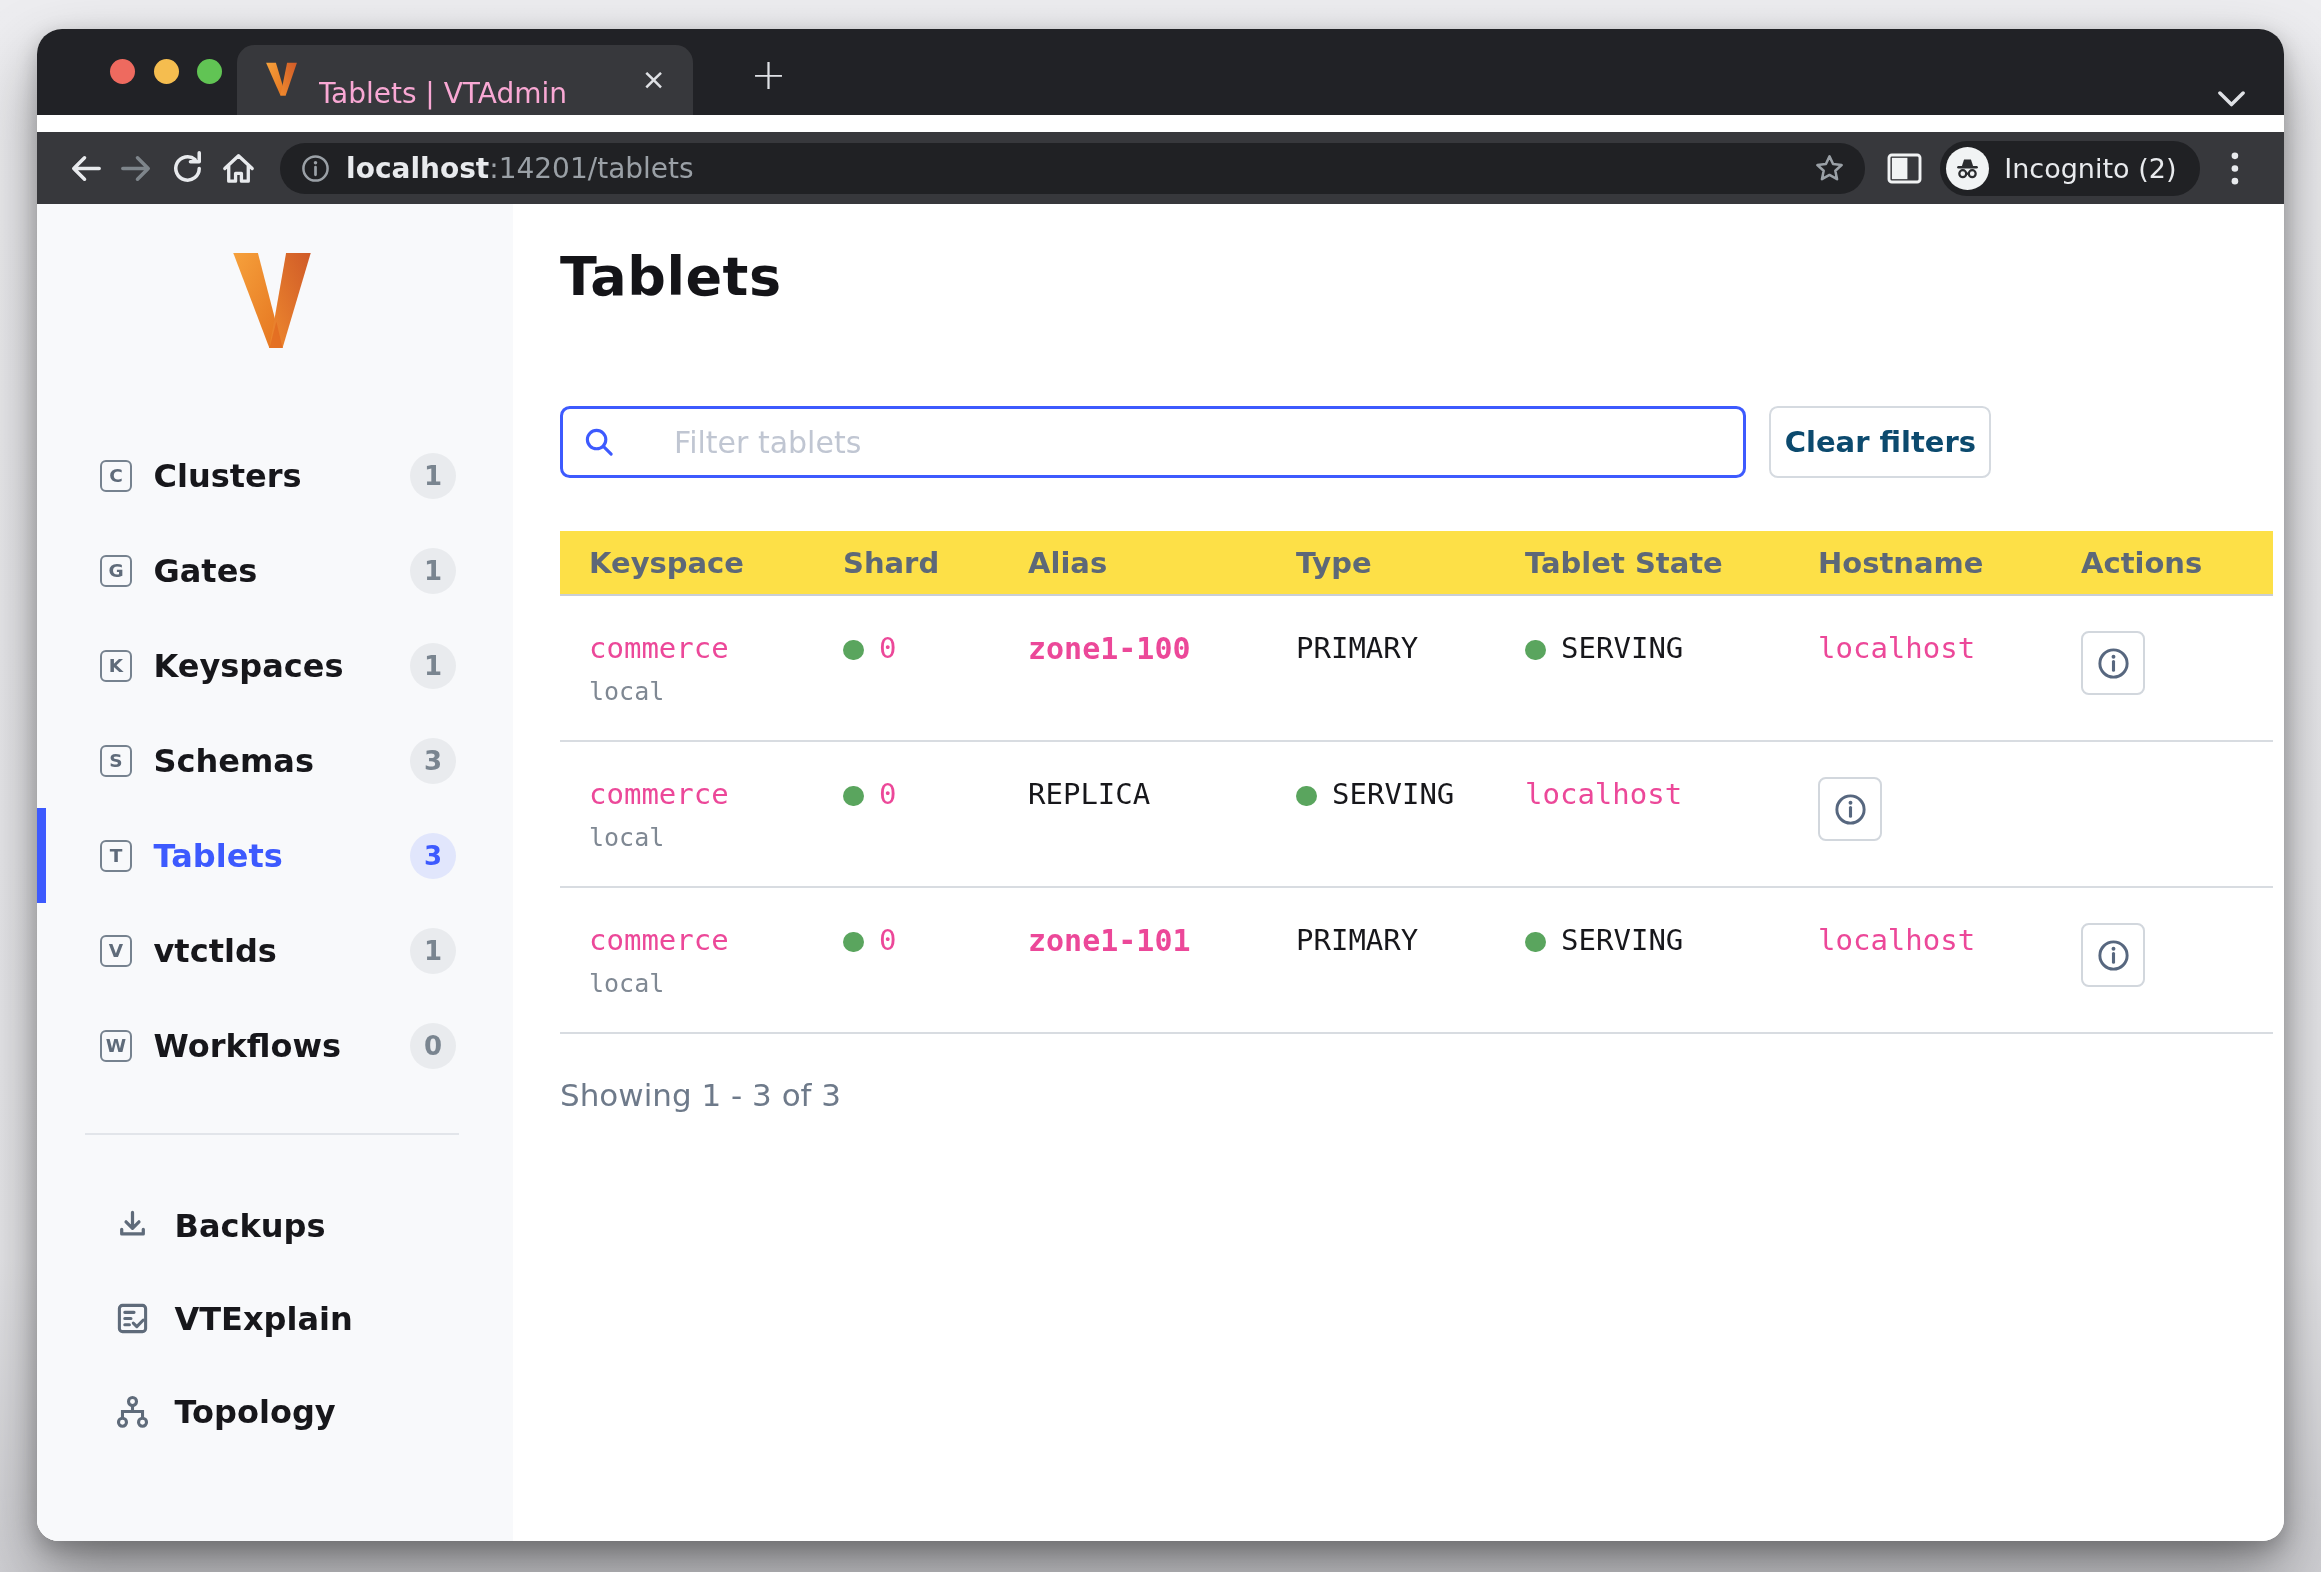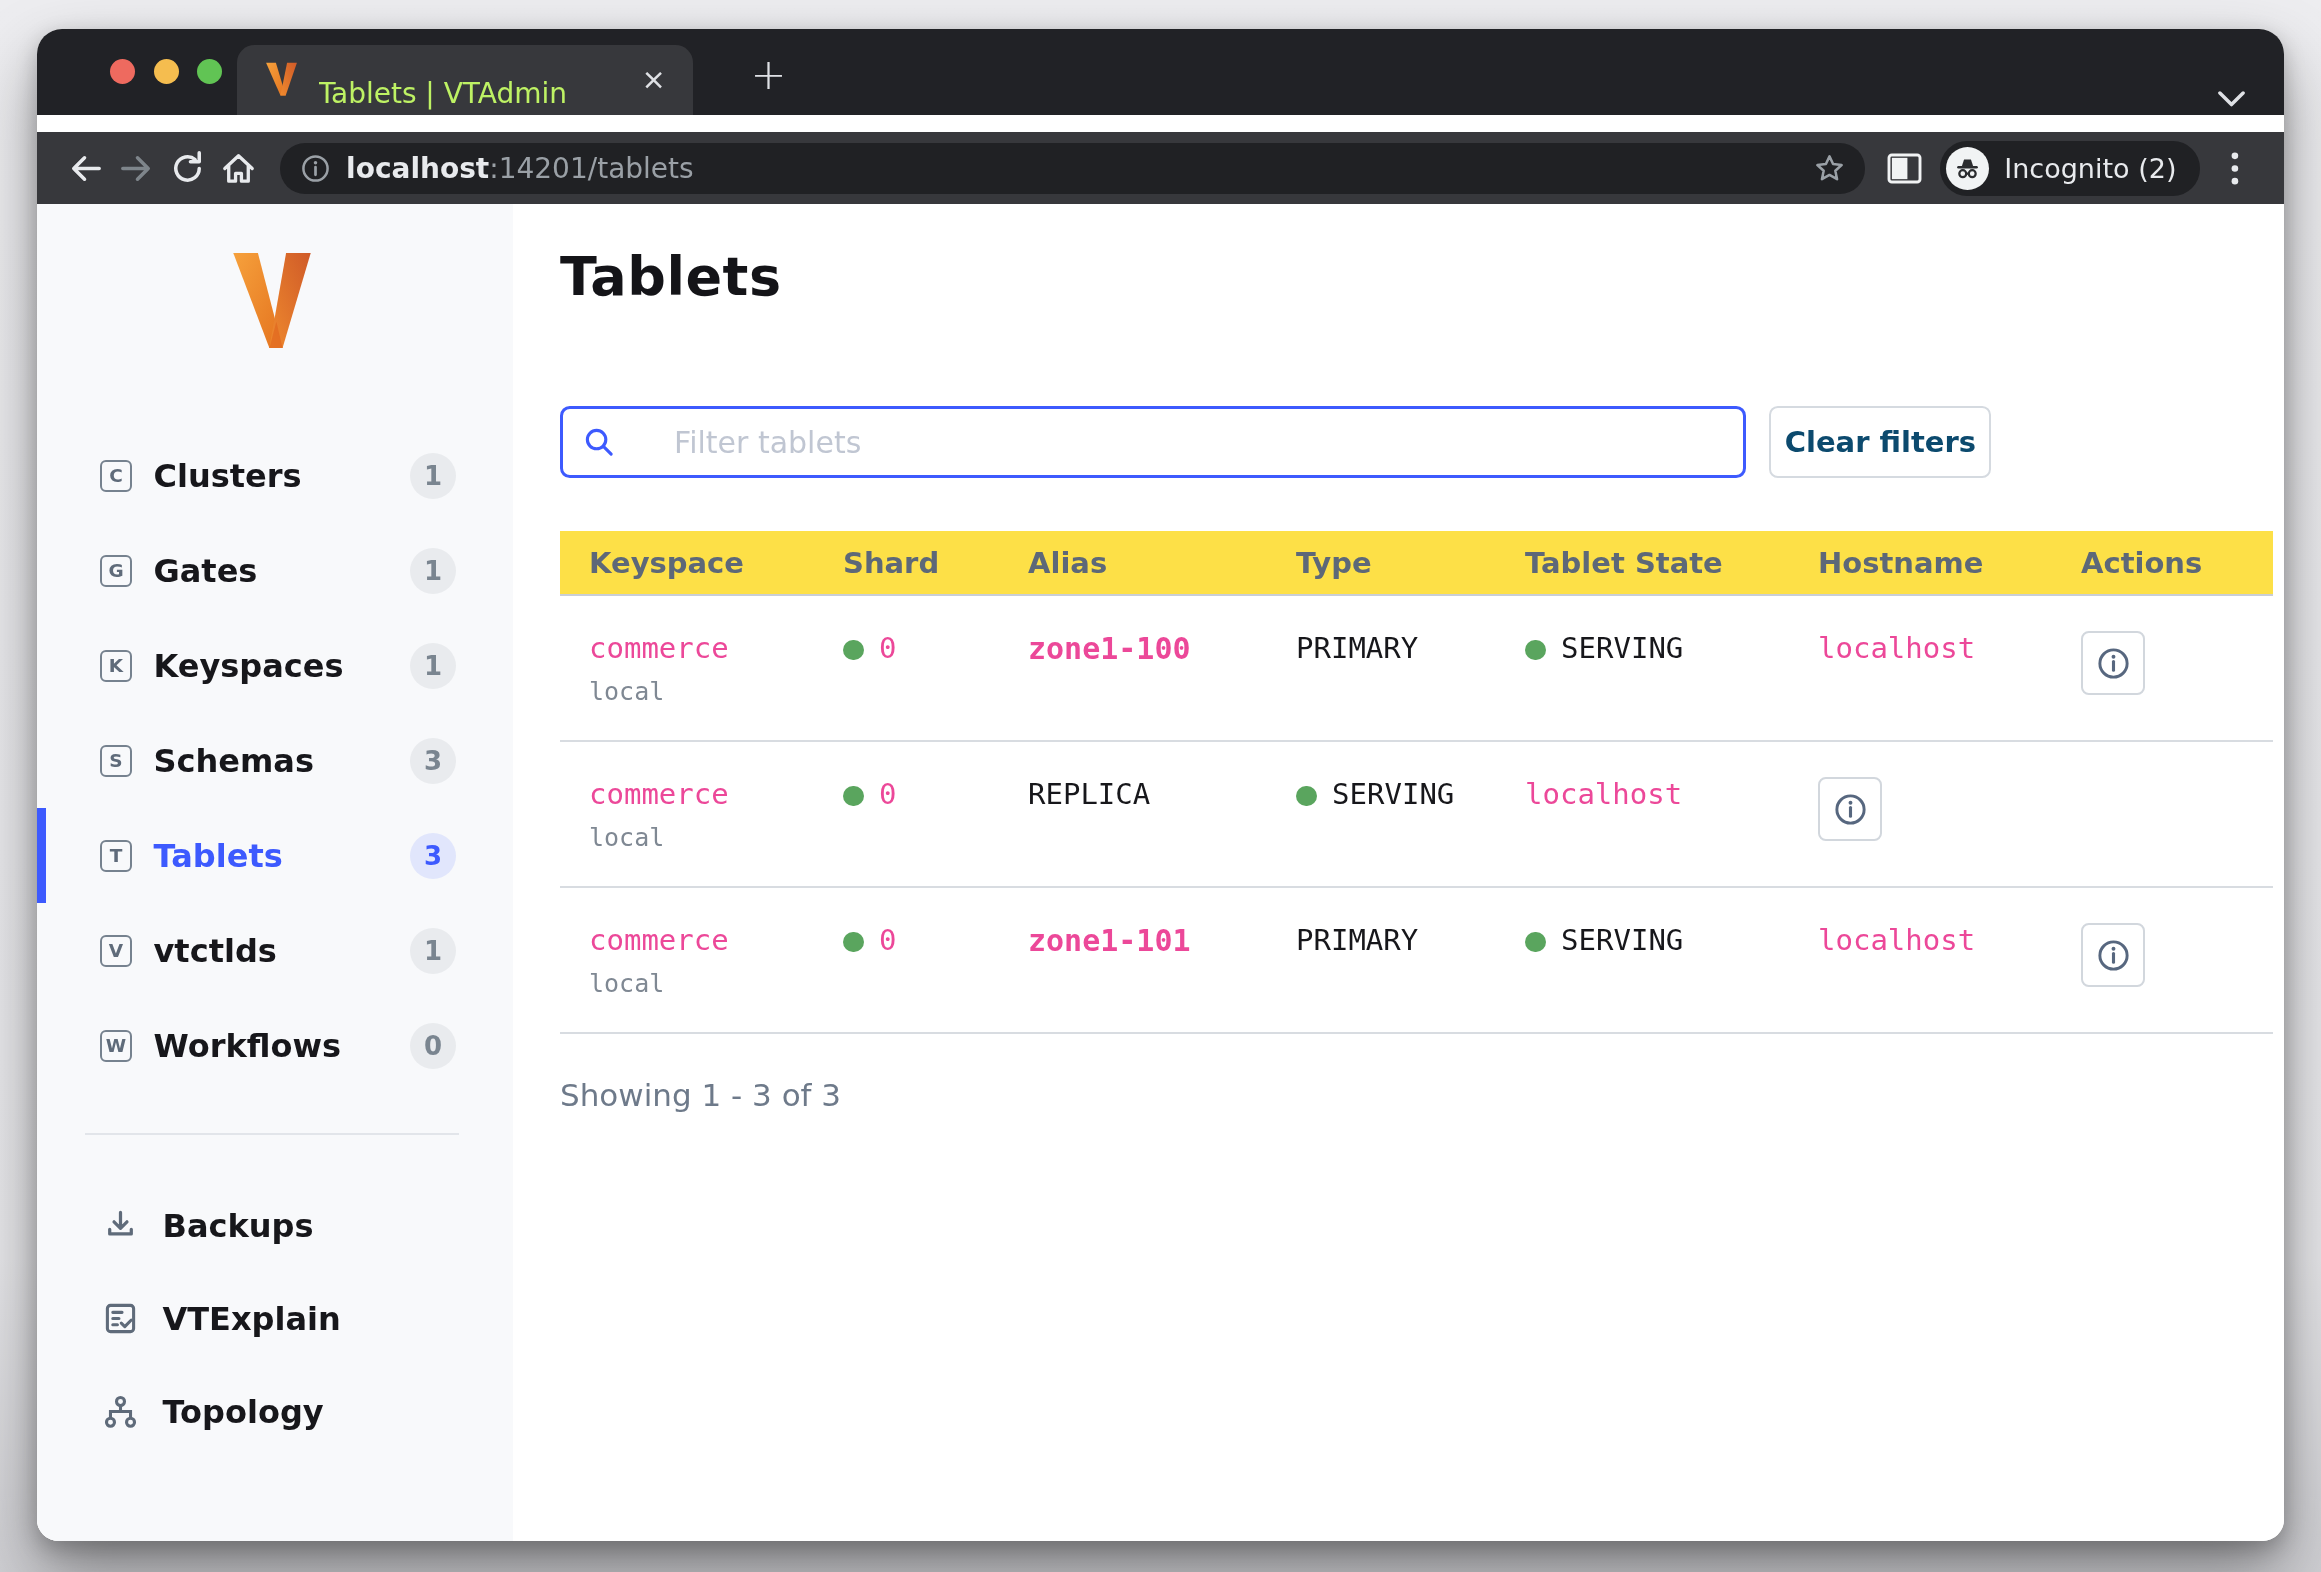--- a/index.html
+++ b/index.html
@@ -23,21 +23,21 @@
   .tabstrip { position: relative; height: 86px; background: #212226; flex: 0 0 auto; }
   .traffic { position: absolute; top: 30px; width: 25px; height: 25px; border-radius: 50%; }
   .t-red { left: 73px; background: #ee6a5f; }
   .t-yellow { left: 117px; background: #f5bd4f; }
   .t-green { left: 160px; background: #61c454; }
   .tab {
     position: absolute; left: 200px; top: 15.6px; width: 456px; height: 70px;
     background: #37383c; border-radius: 17.6px 17.6px 0 0;
     display: flex; align-items: center; padding: 0 23.4px 0 27px;
   }
-  .tab-title { color: #bef264; font-size: 28px; margin-left: 19.5px; flex: 1;
+  .tab-title { color: #f9a8d4; font-size: 28px; margin-left: 19.5px; flex: 1;
     white-space: nowrap; overflow: hidden; margin-top: 28px; }
   .tab-close { color: #dfe1e5; font-size: 29px; line-height: 1; cursor: default; padding: 3.9px; }
   .newtab-btn {
     position: absolute; left: 704px; top: 21.5px; width: 55px; height: 47px;
     color: #dfe1e5; font-size: 43px; font-weight: 300;
     display: flex; align-items: center; justify-content: center;
   }
   .tabstrip-chevron {
     position: absolute; right: 33px; top: 55px; width: 39px; height: 29px;
     display: flex; align-items: center; justify-content: center;
@@ -92,21 +92,21 @@
   .nav-item.selected::before {
     content: ""; position: absolute; left: 0; top: 0; width: 8.8px; height: 100%;
     background: #3d5afe;
   }
   .nav-item.selected .nav-label { color: #3d5afe; }
   .nav-item.selected .nav-badge { background: #e1e6fc; color: #3d5afe; }
   .side-divider {
     position: absolute; top: 929px; left: 48px; width: 374px; height: 0;
     border-top: 2px solid #e2e5ea;
   }
-  .tools { position: absolute; top: 975px; left: 4px; width: 100%; }
+  .tools { position: absolute; top: 975px; left: 16px; width: 100%; }
   .tool-item { height: 93px; display: flex; align-items: center; padding: 0 39px 0 59px; cursor: pointer; }
   .tool-item .tool-ico { width: 41px; height: 41px; display: flex; align-items: center; justify-content: center; flex: 0 0 auto; }
   .tool-item .tool-label { margin-left: 21.5px; font-size: 32px; font-weight: 600; color: #17171b; }
 
   
   .main { flex: 1; padding: 41px 0 0 47px; min-width: 0; }
   .page-title { font-size: 54px; font-weight: 700; color: #141418; letter-spacing: 0.5px; }
   .controls { margin-top: 98px; display: flex; align-items: stretch; }
   .filter-wrap {
     width: 1186px; height: 72px; border: 3.9px solid #3d5afe; border-radius: 9.8px;

